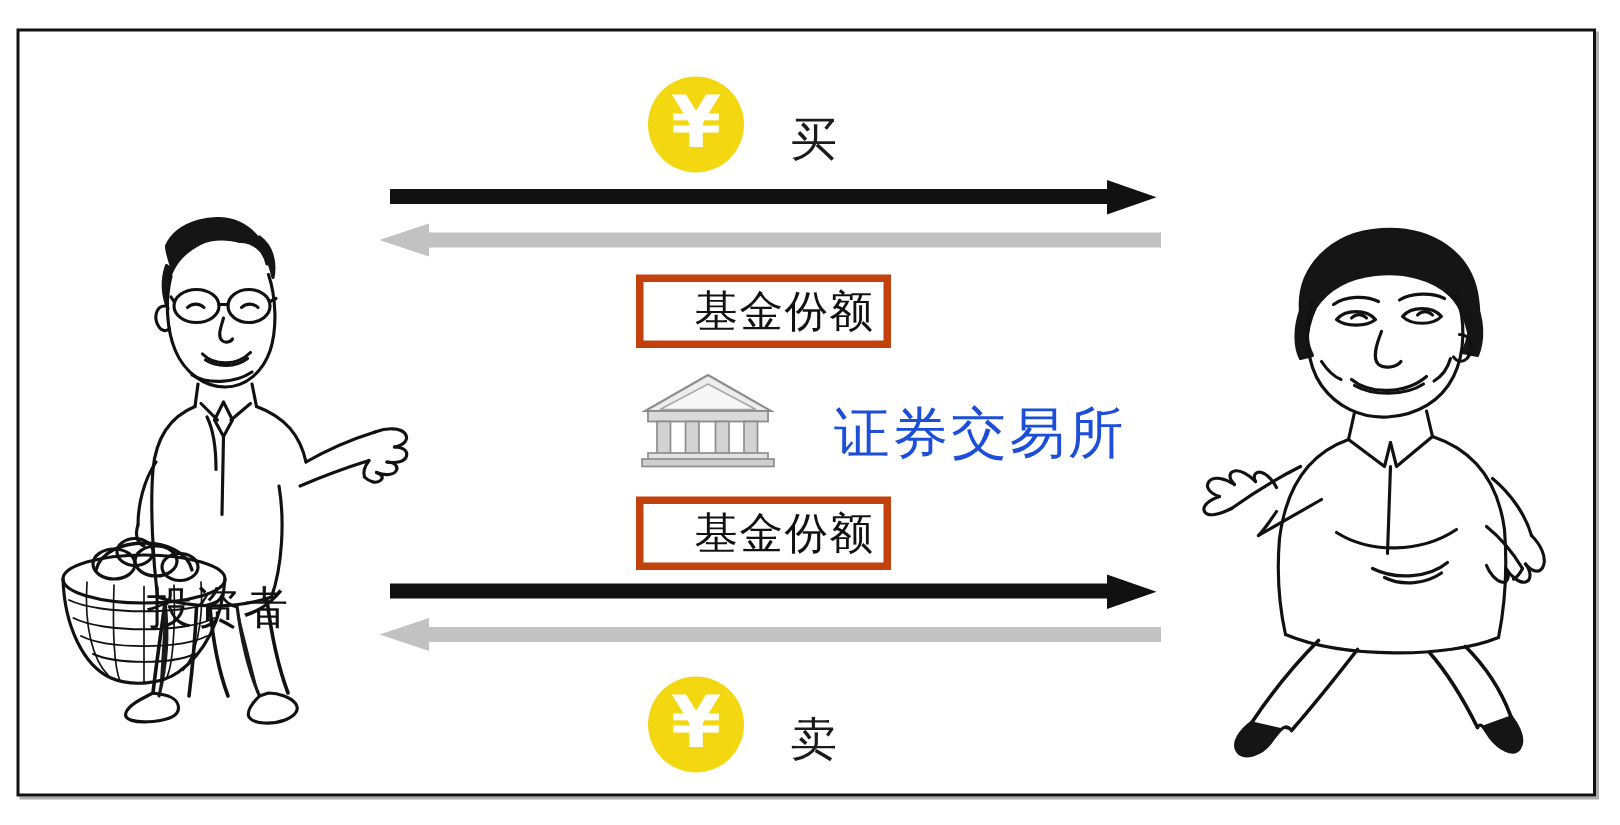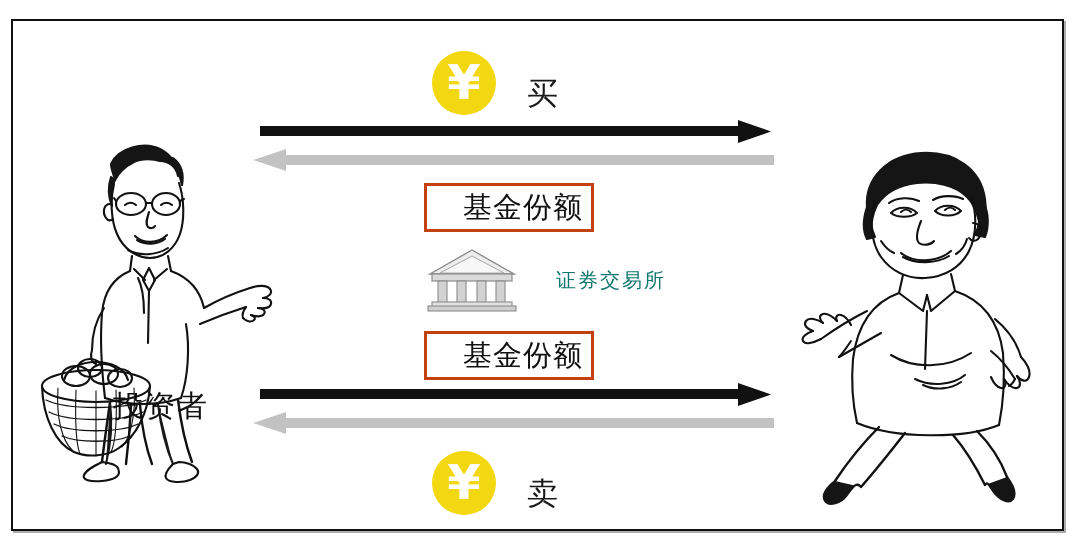--- a/index.html
+++ b/index.html
@@ -66,39 +66,39 @@
     white-space: nowrap;
     font-family: "DejaVu Sans", "Liberation Sans", sans-serif;
   }
 
   
   .arrow-svg { position: absolute; overflow: visible; }
 
   
   .boxed-label {
     position: absolute;
-    border: 3px solid #c2410c;
+    border: 5px solid #c2410c;
     background: #ffffff;
     box-sizing: border-box;
     display: flex;
     align-items: center;
     justify-content: center;
     font-size: 29px;
     color: #111111;
     letter-spacing: 1px;
     white-space: nowrap;
     font-family: "DejaVu Sans", "Liberation Sans", sans-serif;
     padding-left: 28px;
   }
 
   
   .exchange-label {
     position: absolute;
-    font-size: 20px;
-    color: #0f766e;
+    font-size: 37px;
+    color: #1d4ed8;
     letter-spacing: 2px;
     white-space: nowrap;
     line-height: 1;
     font-family: "DejaVu Sans", "Liberation Sans", sans-serif;
   }
 
   
   .person-caption {
     position: absolute;
     font-size: 30px;
@@ -204,21 +204,21 @@
 
       <path d="M46 252 C52 228 104 228 110 252" stroke-width="2.2"></path>
 
       <ellipse cx="58" cy="248" rx="14" ry="10"></ellipse>
       <ellipse cx="86" cy="246" rx="14" ry="10"></ellipse>
       <ellipse cx="72" cy="240" rx="12" ry="9"></ellipse>
       <ellipse cx="102" cy="250" rx="12" ry="9"></ellipse>
     </g>
   </svg>
 
-  <div class="person-caption" style="left:76px; top:391px; width:170px;">投资者</div>
+  <div class="person-caption" style="left:61px; top:391px; width:170px;">投资者</div>
 
   <svg class="figure-svg" style="left:795px; top:143px;" width="265" height="250" viewBox="0 0 265 250">
     <g fill="none" stroke="#111" stroke-width="2.1" stroke-linecap="round" stroke-linejoin="round">
 
       <path d="M72 64 C70 36 92 12 126 10 C160 8 186 26 190 56 C192 70 190 82 186 90
                C184 74 180 62 172 54 C160 42 140 38 122 40 C104 42 90 50 82 62
                C78 70 76 80 76 90 C73 82 72 72 72 64 Z" fill="#151515" stroke="#151515"></path>
       <path d="M72 64 C68 76 68 88 72 96 L80 94 C76 86 75 74 76 64 Z" fill="#151515" stroke="#151515"></path>
       <path d="M188 58 C194 70 194 84 190 94 L180 92 C185 82 186 70 184 58 Z" fill="#151515" stroke="#151515"></path>
 

